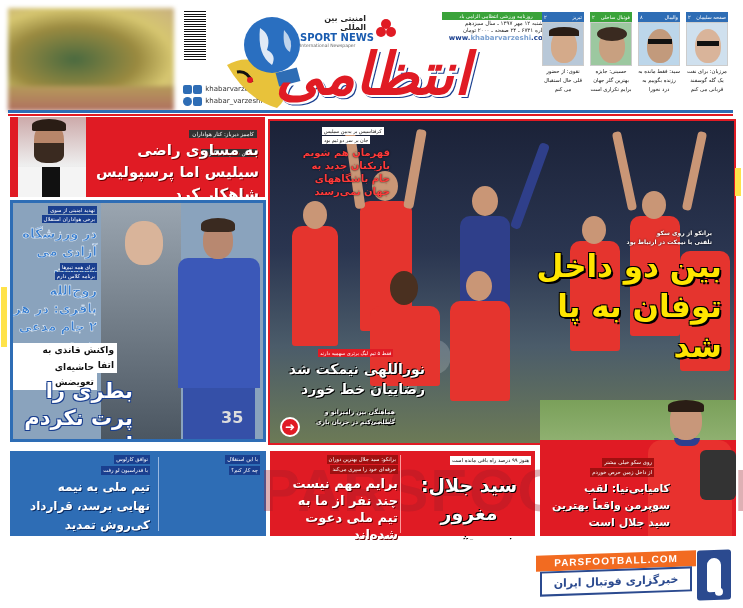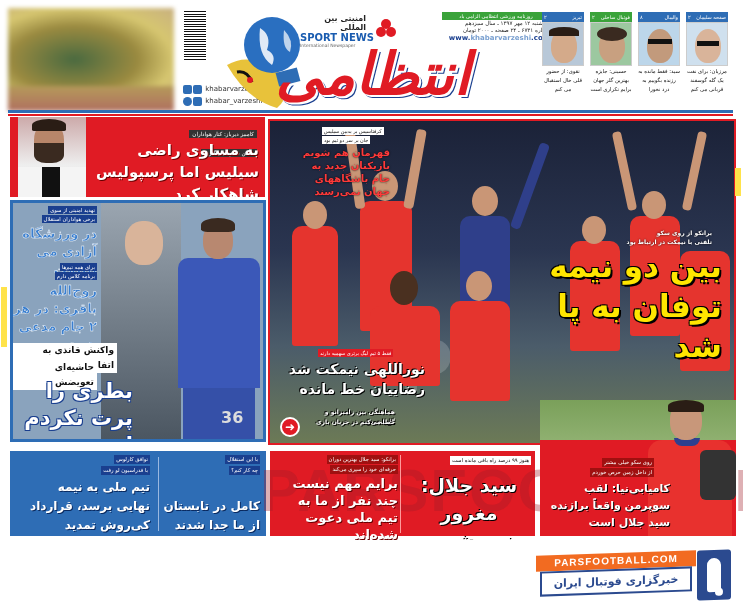--- a/index.html
+++ b/index.html
@@ -200,21 +200,21 @@
   </div>
 
   <div class="bluebox">
     <div class="coach"></div>
     <div class="coachhead"></div>
     <div class="player">
       <div class="jersey"></div>
           <div class="shorts"></div>
           <div class="ph"></div>
           <div class="hair"></div>
-      <div class="num">36</div>
+      <div class="num">35</div>
     </div>
     <span class="bkick" style="right:166px;top:3px">تهدید امنیتی از سوی</span>
     <span class="bkick" style="right:166px;top:12px">برخی هواداران استقلال</span>
     <div class="bhl" style="right:166px;top:22px;width:88px;font-size:13px;line-height:18px">در ورزشگاه آزادی می بینیمت</div>
     <span class="bkick" style="right:166px;top:60px">برای همه تیم‌ها</span>
     <span class="bkick" style="right:166px;top:69px">برنامه کلاس دارم</span>
     <div class="bhl" style="right:166px;top:79px;width:88px;font-size:13px;line-height:18px">روح‌الله باقری: در هر ۲ جام مدعی هستیم</div>
     <span class="whitebar" style="right:146px;top:140px">واکنش قانذی به اتفاقات</span>
     <span class="whitebar" style="right:166px;top:157px">حاشیه‌ای تعویضش</span>
     <div class="bigblue" style="right:130px;top:175px;width:125px">بطری را پرت نکردم ازدستم افتاد</div>
@@ -244,39 +244,38 @@
     <div class="arm" style="left:350px;top:10px;width:9px;height:80px;transform:rotate(-12deg)"></div>
     <div class="arm" style="left:420px;top:10px;width:9px;height:80px;transform:rotate(12deg)"></div>
     <div class="pl" style="left:410px;top:130px;width:50px;height:120px"></div>
 
     <span class="mkick" style="left:52px;top:6px">کرفتاسیس بر بدبین سیلیس</span>
     <span class="mkick" style="left:52px;top:15px">جان بر سر دو تیم بود</span>
     <div class="mtext" style="left:20px;top:25px;width:100px">قهرمان هم شویم بازیکنان جدید به جام باشگاههای جهان نمی‌رسند</div>
 
     <span class="mkick" style="right:20px;top:108px;background:transparent;color:#fff;font-size:6px;font-weight:bold;text-shadow:0 0 2px #000">برانکو از روی سکو</span>
     <span class="mkick" style="right:20px;top:117px;background:transparent;color:#fff;font-size:6px;font-weight:bold;text-shadow:0 0 2px #000">تلفنی با نیمکت در ارتباط بود</span>
-    <div class="mainhl" style="top:125px">بین دو نیمه توفان به پا شد</div>
+    <div class="mainhl" style="top:125px">بین دو داخل توفان به پا شد</div>
 
     <span class="mkick" style="left:48px;top:228px;background:#e01b24;color:#fff">فقط ۵ تیم لیگ برتری سهمیه دارند</span>
     <div class="subhl" style="left:15px;top:238px;width:140px;font-size:14px;line-height:20px">نوراللهی نیمکت شد</div>
-    <div class="subhl" style="left:15px;top:258px;width:140px;font-size:14px;line-height:20px">رضاییان خط مانده</div>
+    <div class="subhl" style="left:15px;top:258px;width:140px;font-size:14px;line-height:20px">رضاییان خط خورد</div>
     <div class="subhl" style="left:35px;top:286px;width:90px;font-size:6px;line-height:10px">هماهنگی بین زامبرانو و گل‌محمدی</div>
     <div class="subhl" style="left:35px;top:296px;width:90px;font-size:6px;line-height:10px">خطا می‌کنم در جریان بازی</div>
     <div class="arrowbtn">➜</div>
   </div>
   <div class="sidetab2"></div>
 
   <div class="botleft">
     <div class="bdiv"></div>
     <span class="wkick" style="right:116px;top:4px">توافق کارلوس</span>
     <span class="wkick" style="right:116px;top:15px">با فدراسیون لو رفت</span>
     <div class="bt" style="right:116px;top:27px;width:130px;font-size:12px">تیم ملی به نیمه نهایی برسد، قرارداد کی‌روش تمدید می‌شود</div>
     <span class="wkick" style="right:6px;top:4px">با این استقلال</span>
     <span class="wkick" style="right:6px;top:15px">چه کار کنم؟</span>
-    <div class="bt" style="right:6px;top:46px;width:100px;font-size:12px">کامل در تابستان از ما جدا شدند</div>
   </div>
 
   <div class="botmid">
     <div class="watermark" style="left:-10px;top:5px;color:rgba(160,30,40,.35)">PARSFOOTBALL</div>
     <div class="div"></div>
     <span class="wkick" style="right:137px;top:4px;background:#a01010">برانکو: سید جلال بهترین دوران</span>
     <span class="wkick" style="right:137px;top:14px;background:#a01010">حرفه‌ای خود را سپری می‌کند</span>
     <div class="bt" style="right:137px;top:24px;width:124px;font-size:13px;line-height:17px;text-shadow:1px 1px 0 #600">برایم مهم نیست چند نفر از ما به تیم ملی دعوت شده‌اند</div>
     <span class="wkick light" style="right:4px;top:5px">هنوز ۹۹ درصد راه باقی مانده است</span>
     <div class="bt" style="right:4px;top:20px;width:124px;font-size:19px;line-height:28px;text-align:center;text-shadow:1px 1px 0 #000,-1px -1px 0 #000">سید جلال: مغرور نمی‌شویم</div>
@@ -286,21 +285,21 @@
     <div class="turf"></div>
     <div class="man">
       <div class="b"></div>
           <div class="collar"></div>
           <div class="bag"></div>
           <div class="h"></div>
           <div class="hair"></div>
     </div>
     <span class="wkick" style="right:82px;top:58px;background:#a01010">روی سکو خیلی بیشتر</span>
     <span class="wkick" style="right:82px;top:68px;background:#a01010">از داخل زمین حرص خوردم</span>
-    <div class="bt" style="right:66px;top:80px;width:124px;font-size:11px;line-height:17px;text-shadow:1px 1px 0 #000">کامیابی‌نیا: لقب سوپرمن واقعاً برازنده سید جلال است</div>
+    <div class="bt" style="right:66px;top:80px;width:124px;font-size:11px;line-height:17px;text-shadow:1px 1px 0 #000">کامیابی‌نیا: لقب سوپرمن واقعاً بهترین سید جلال است</div>
   </div>
  </div>
 
  <div class="pars">
    <div class="orange">PARSFOOTBALL.COM</div>
    <div class="white">خبرگزاری فوتبال ایران</div>
    <div class="blue">
         <div class="p"></div>
         <div class="ball"></div>
       </div>

